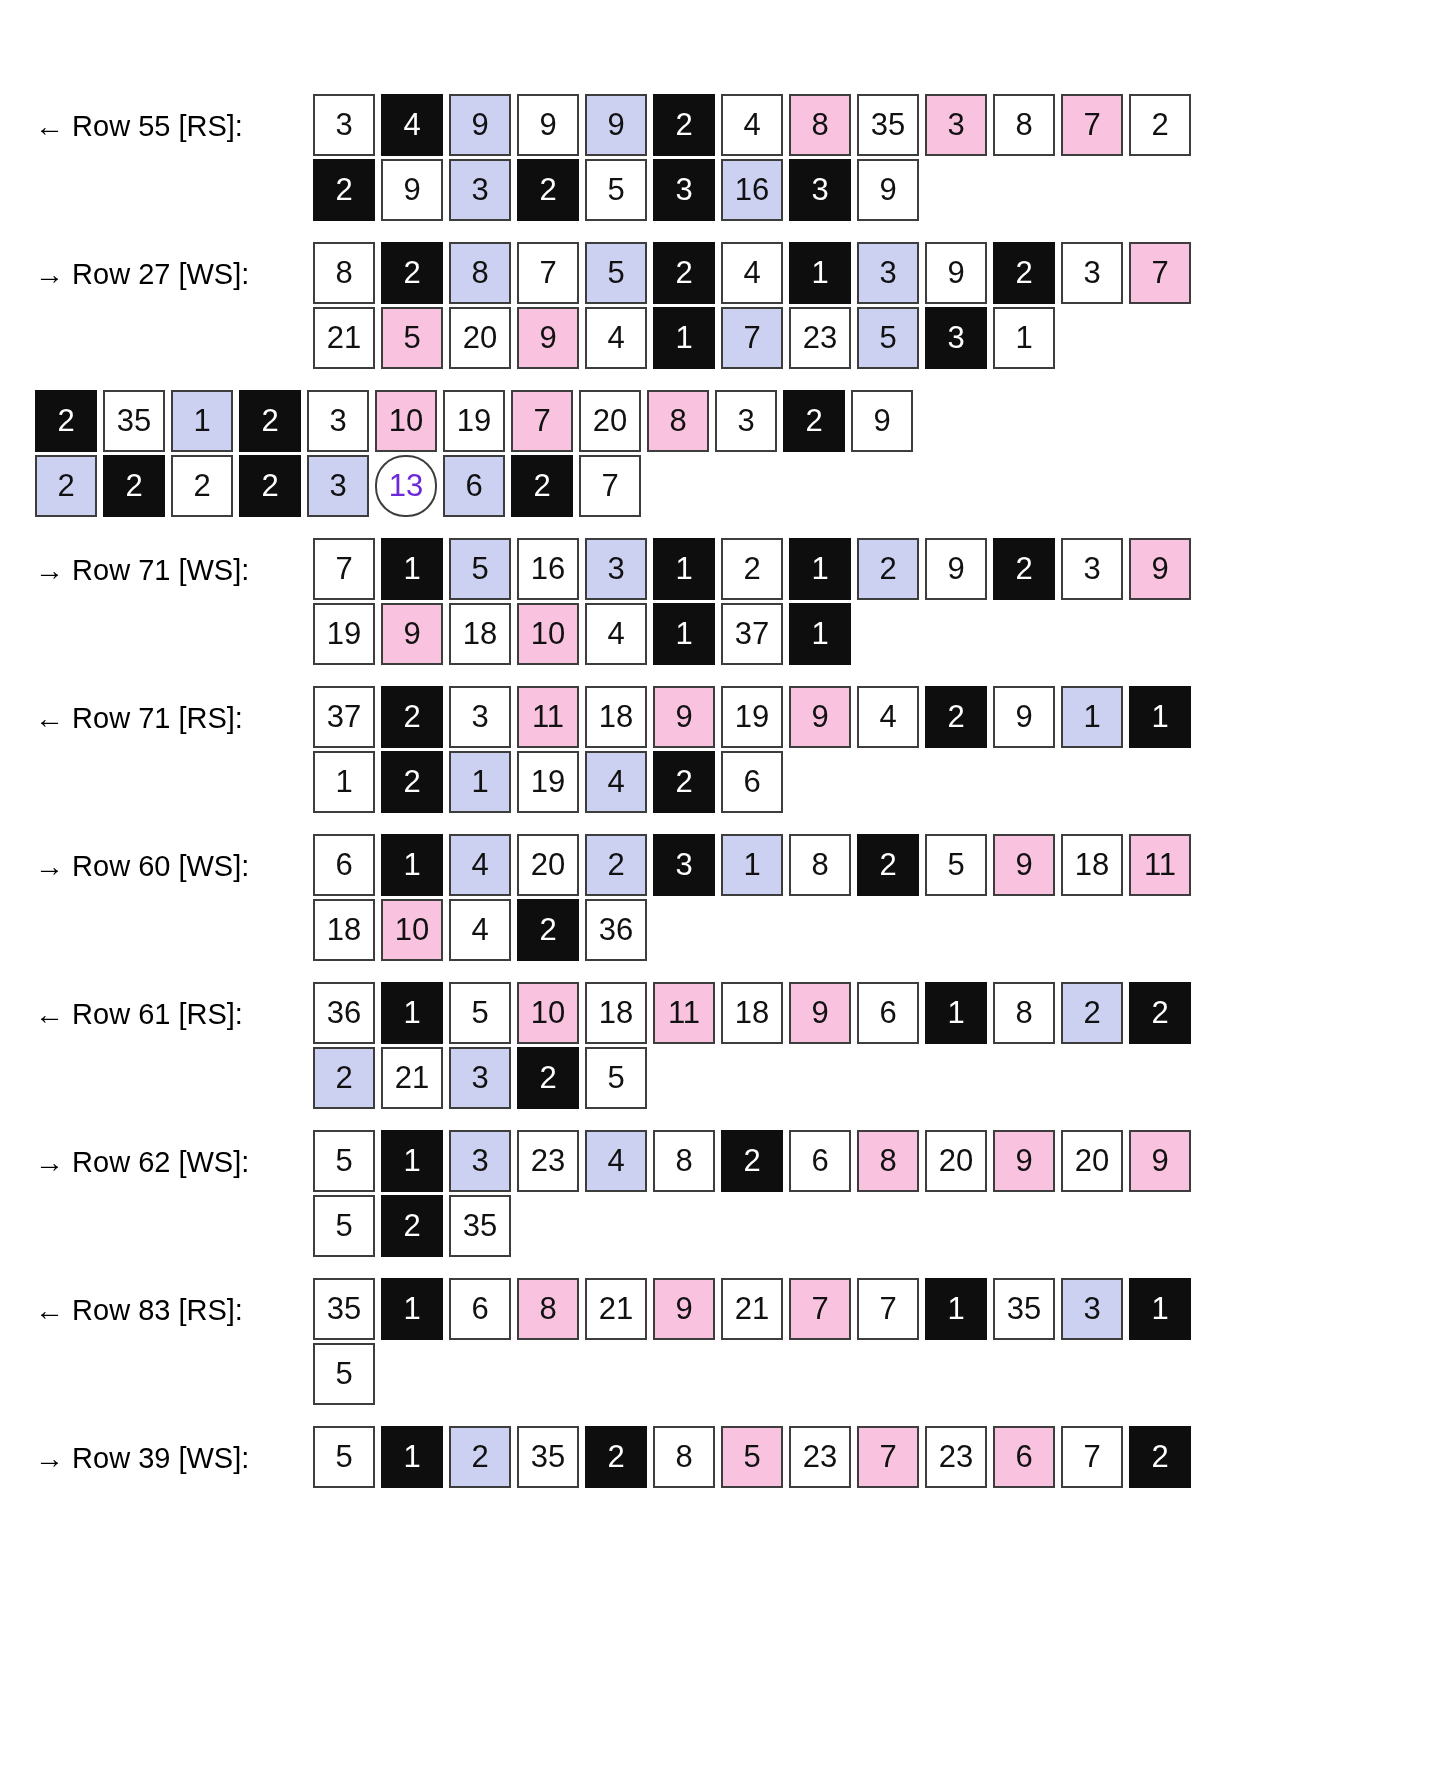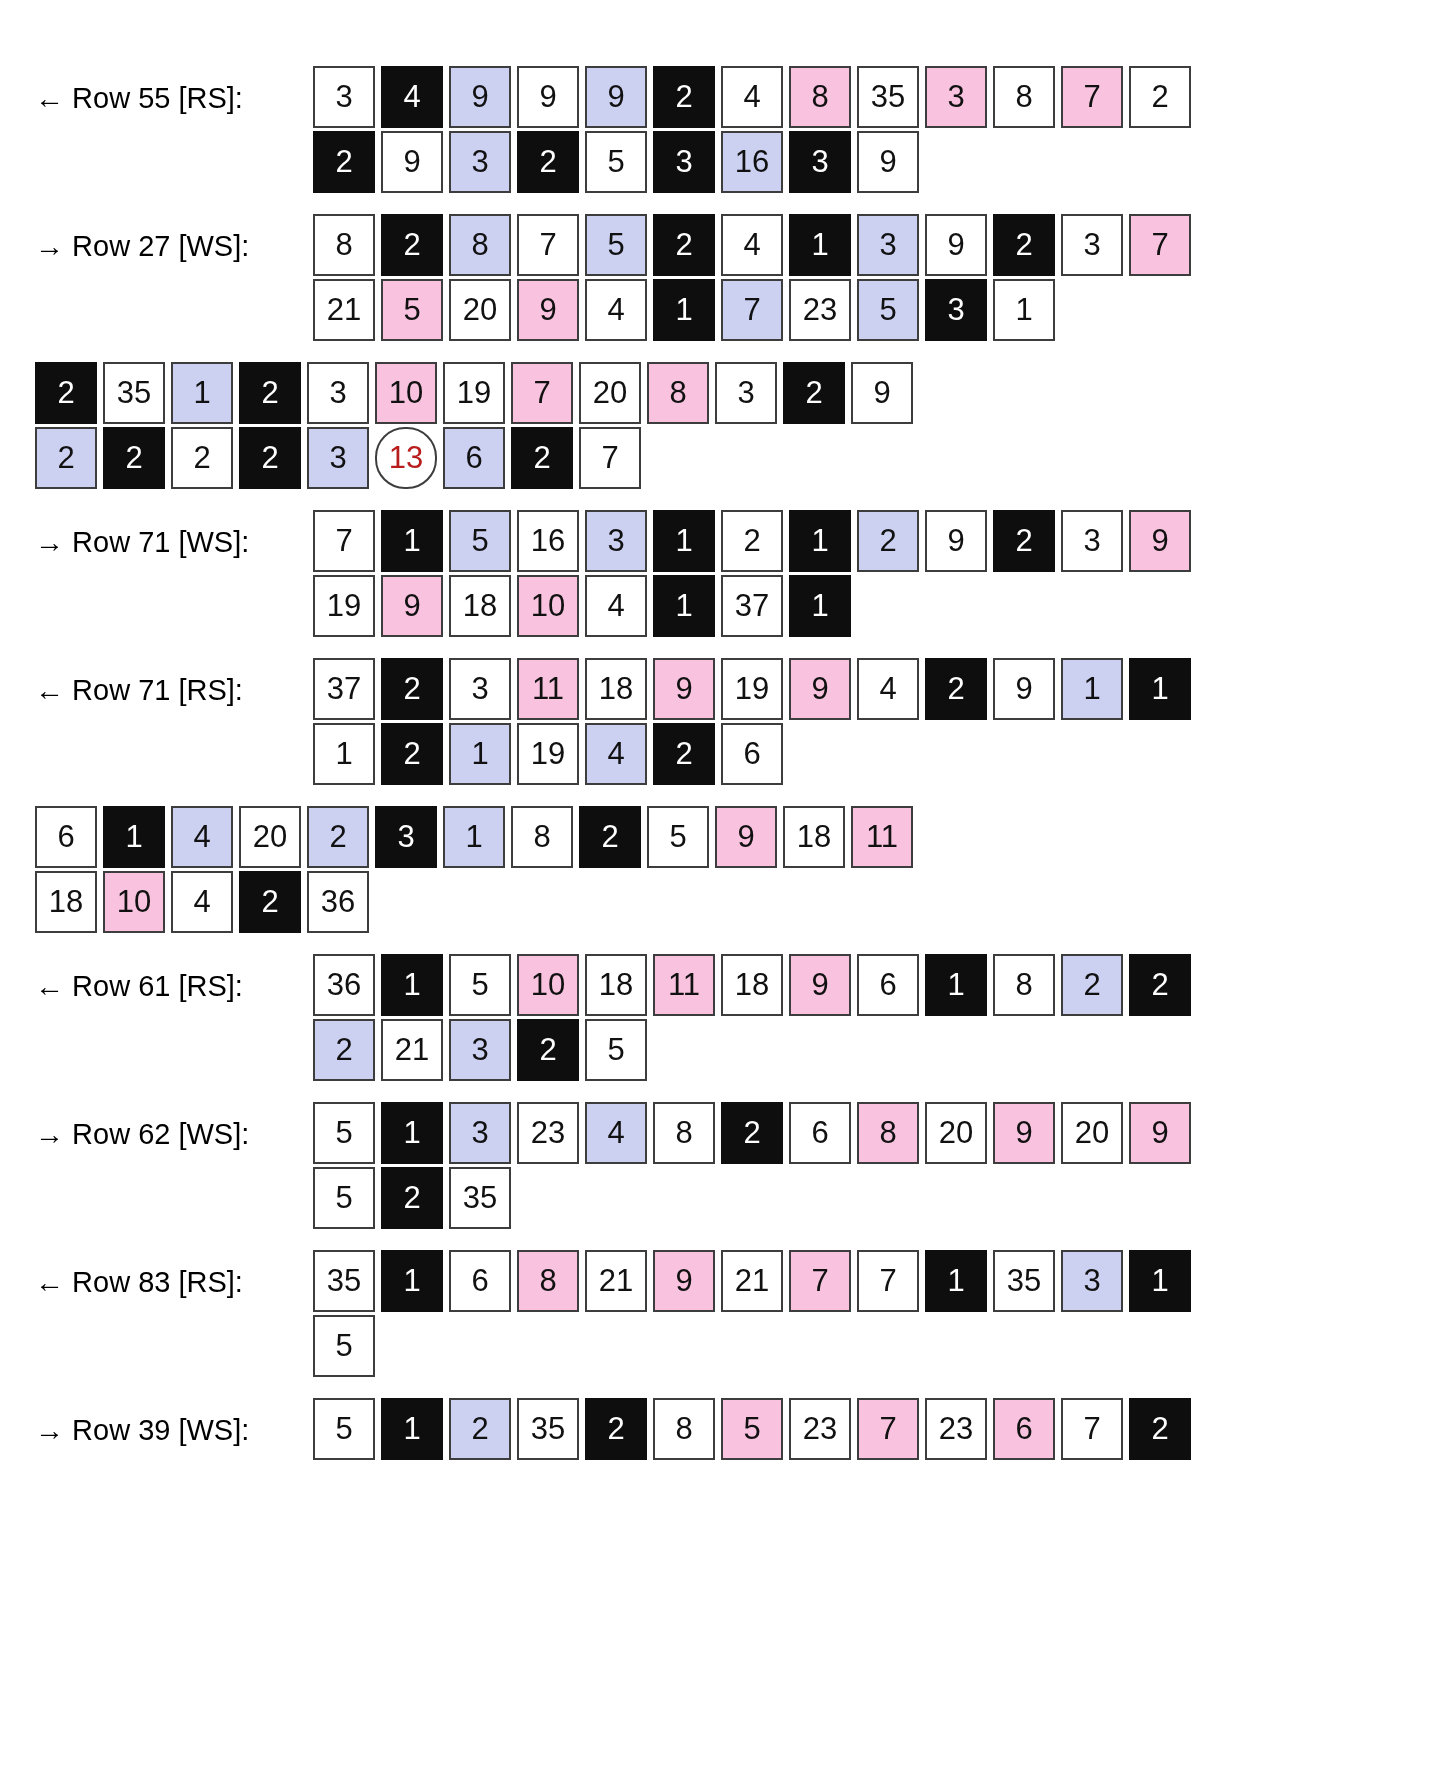--- a/index.html
+++ b/index.html
@@ -2,21 +2,21 @@
 <html><head>
 <meta charset="utf-8">
 <style>
   html,body{margin:0;padding:0;background:#ffffff;}
   body{
     width:1445px;height:1780px;
     font-family:"Liberation Sans", sans-serif;
     color:#111;
     overflow:hidden;
   }
-  .page{padding:66px 0 0 35px;}
+  .page{padding:66px 0 0 35px;margin-top:28px;}
   .row-block{display:flex;align-items:flex-start;margin-bottom:21px;}
   .row-label{
     width:278px;min-width:278px;
     font-size:29px;line-height:34px;
     padding-top:15px;
     white-space:nowrap;
     color:#000;
   }
   .lines{display:flex;flex-direction:column;gap:3px;}
   .line{display:flex;gap:6px;}
@@ -113,21 +113,21 @@
             <div class="cell" style="background: rgb(255, 255, 255); color: rgb(17, 17, 17); border-color: rgb(61, 61, 61);">3</div>
             <div class="cell" style="background: rgb(14, 14, 14); color: rgb(255, 255, 255); border-color: rgb(14, 14, 14);">2</div>
             <div class="cell" style="background: rgb(255, 255, 255); color: rgb(17, 17, 17); border-color: rgb(61, 61, 61);">9</div>
           </div>
           <div class="line">
             <div class="cell" style="background: rgb(204, 209, 242); color: rgb(17, 17, 17); border-color: rgb(61, 61, 61);">2</div>
             <div class="cell" style="background: rgb(14, 14, 14); color: rgb(255, 255, 255); border-color: rgb(14, 14, 14);">2</div>
             <div class="cell" style="background: rgb(255, 255, 255); color: rgb(17, 17, 17); border-color: rgb(61, 61, 61);">2</div>
             <div class="cell" style="background: rgb(14, 14, 14); color: rgb(255, 255, 255); border-color: rgb(14, 14, 14);">2</div>
             <div class="cell" style="background: rgb(204, 209, 242); color: rgb(17, 17, 17); border-color: rgb(61, 61, 61);">3</div>
-            <div class="cell" style="background: rgb(255, 255, 255); color: #b91c1c; border-color: rgb(61, 61, 61); border-radius: 30px;">13</div>
+            <div class="cell" style="background: rgb(255, 255, 255); color: #6d28d9; border-color: rgb(61, 61, 61); border-radius: 30px;">13</div>
             <div class="cell" style="background: rgb(204, 209, 242); color: rgb(17, 17, 17); border-color: rgb(61, 61, 61);">6</div>
             <div class="cell" style="background: rgb(14, 14, 14); color: rgb(255, 255, 255); border-color: rgb(14, 14, 14);">2</div>
             <div class="cell" style="background: rgb(255, 255, 255); color: rgb(17, 17, 17); border-color: rgb(61, 61, 61);">7</div>
           </div>
         </div>
       </div>
       <div class="row-block">
         <div class="row-label">→ Row 71 [WS]:</div>
         <div class="lines">
           <div class="line">
@@ -180,20 +180,21 @@
             <div class="cell" style="background: rgb(14, 14, 14); color: rgb(255, 255, 255); border-color: rgb(14, 14, 14);">2</div>
             <div class="cell" style="background: rgb(204, 209, 242); color: rgb(17, 17, 17); border-color: rgb(61, 61, 61);">1</div>
             <div class="cell" style="background: rgb(255, 255, 255); color: rgb(17, 17, 17); border-color: rgb(61, 61, 61);">19</div>
             <div class="cell" style="background: rgb(204, 209, 242); color: rgb(17, 17, 17); border-color: rgb(61, 61, 61);">4</div>
             <div class="cell" style="background: rgb(14, 14, 14); color: rgb(255, 255, 255); border-color: rgb(14, 14, 14);">2</div>
             <div class="cell" style="background: rgb(255, 255, 255); color: rgb(17, 17, 17); border-color: rgb(61, 61, 61);">6</div>
           </div>
         </div>
       </div>
       <div class="row-block">
+        <div class="row-label">→ Row 60 [WS]:</div>
         <div class="lines">
           <div class="line">
             <div class="cell" style="background: rgb(255, 255, 255); color: rgb(17, 17, 17); border-color: rgb(61, 61, 61);">6</div>
             <div class="cell" style="background: rgb(14, 14, 14); color: rgb(255, 255, 255); border-color: rgb(14, 14, 14);">1</div>
             <div class="cell" style="background: rgb(204, 209, 242); color: rgb(17, 17, 17); border-color: rgb(61, 61, 61);">4</div>
             <div class="cell" style="background: rgb(255, 255, 255); color: rgb(17, 17, 17); border-color: rgb(61, 61, 61);">20</div>
             <div class="cell" style="background: rgb(204, 209, 242); color: rgb(17, 17, 17); border-color: rgb(61, 61, 61);">2</div>
             <div class="cell" style="background: rgb(14, 14, 14); color: rgb(255, 255, 255); border-color: rgb(14, 14, 14);">3</div>
             <div class="cell" style="background: rgb(204, 209, 242); color: rgb(17, 17, 17); border-color: rgb(61, 61, 61);">1</div>
             <div class="cell" style="background: rgb(255, 255, 255); color: rgb(17, 17, 17); border-color: rgb(61, 61, 61);">8</div>

